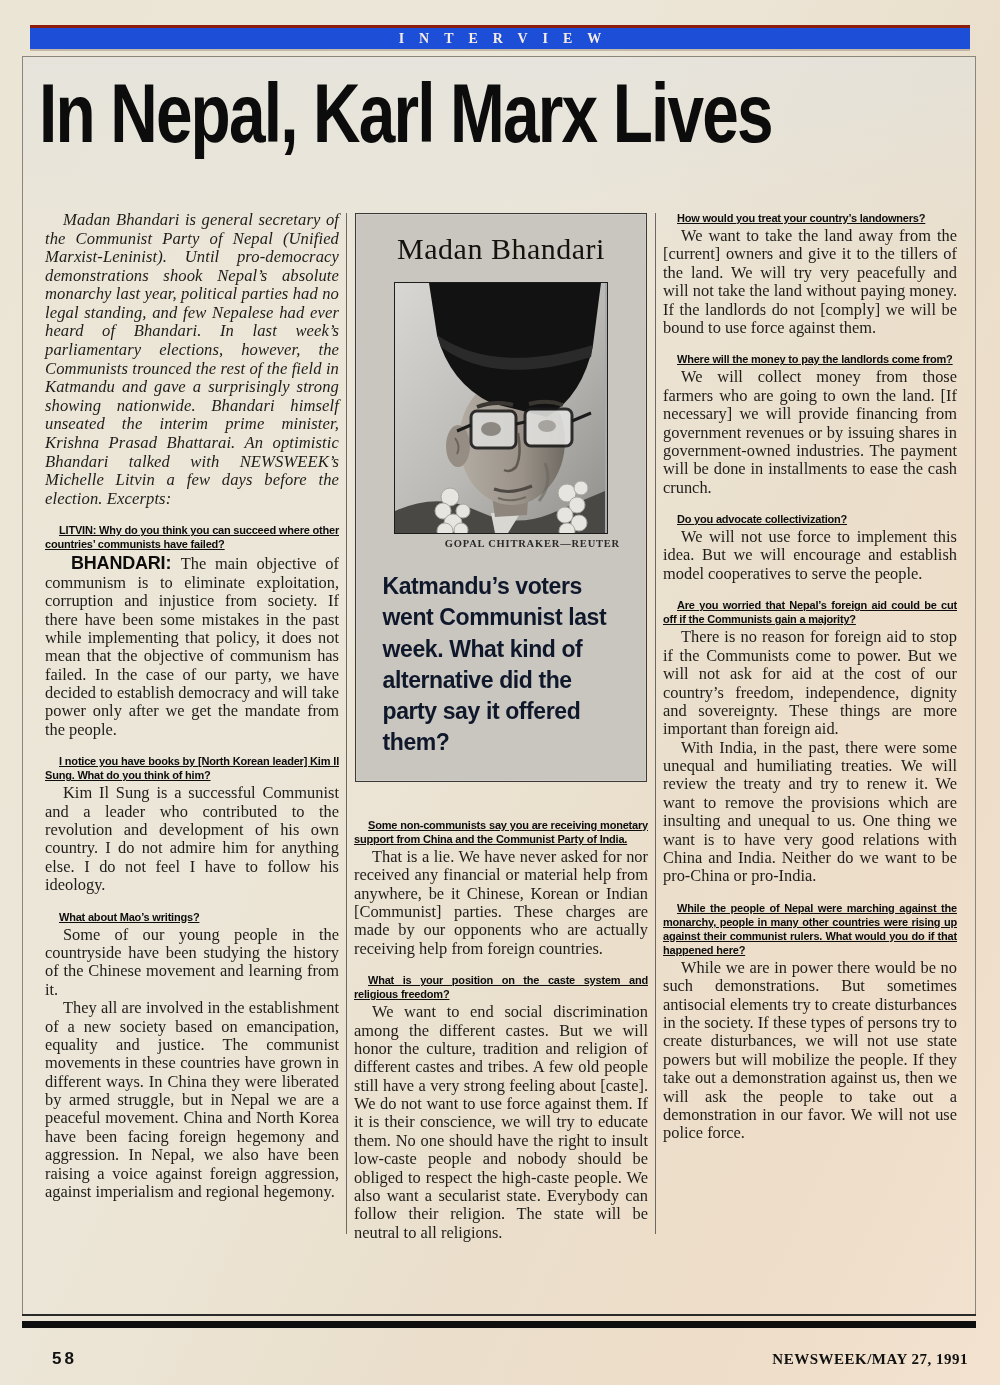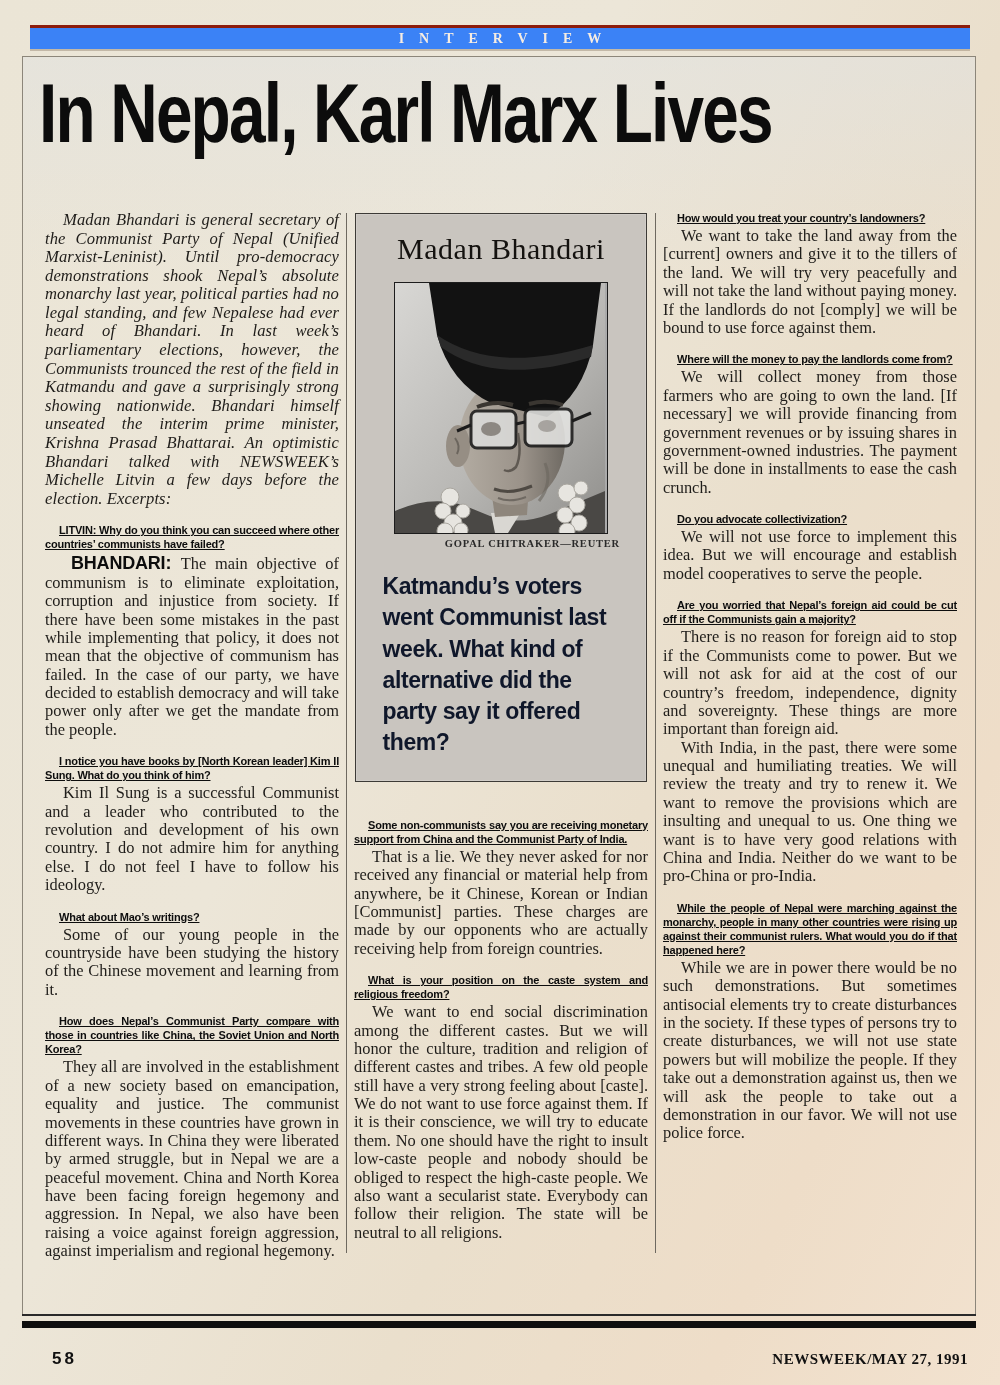--- a/index.html
+++ b/index.html
@@ -5,21 +5,21 @@
   html,body{margin:0;padding:0;}
   body{
     width:1000px;height:1385px;position:relative;overflow:hidden;
     background:linear-gradient(115deg,#ebe5d6 0%,#ece6d8 38%,#eadfcc 62%,#eeddc8 82%,#f2e2cf 100%);
     font-family:"Liberation Serif",serif;color:#1f1d1a;
     -webkit-font-smoothing:antialiased;
   }
   
   .banner{
     margin:25px 30px 0 30px;height:21px;
-    background:#3b82f6;border-top:3px solid #8d1d0c;
+    background:#1d4ed8;border-top:3px solid #8d1d0c;
     display:flex;align-items:center;justify-content:center;
     box-shadow:0 2px 0 rgba(120,100,80,.35);
   }
   .banner span{
     color:#f6ece2;font-family:"Liberation Serif",serif;font-weight:bold;
     font-size:14px;letter-spacing:15px;text-indent:15px;line-height:1;
   }
   
   .frame{
     margin:7px 24px 0 22px;border:1px solid #8c867a;border-bottom:none;
@@ -103,21 +103,20 @@
   <div class="columns">
 
     <div class="col">
         <p class="intro">Madan Bhandari is general secretary of the Communist Party of Nepal (Unified Marxist-Leninist). Until pro-democracy demonstrations shook Nepal’s absolute monarchy last year, political parties had no legal standing, and few Nepalese had ever heard of Bhandari. In last week’s parliamentary elections, however, the Communists trounced the rest of the field in Katmandu and gave a surprisingly strong showing nationwide. Bhandari himself unseated the interim prime minister, Krishna Prasad Bhattarai. An optimistic Bhandari talked with NEWSWEEK’s Michelle Litvin a few days before the election. Excerpts:</p>
         <p class="q">LITVIN: Why do you think you can succeed where other countries’ communists have failed?</p>
         <p class="a"><b class="lead">BHANDARI: </b>The main objective of communism is to eliminate exploitation, corruption and injustice from society. If there have been some mistakes in the past while implementing that policy, it does not mean that the objective of communism has failed. In the case of our party, we have decided to establish democracy and will take power only after we get the mandate from the people.</p>
         <p class="q">I notice you have books by [North Korean leader] Kim Il Sung. What do you think of him?</p>
         <p class="a">Kim Il Sung is a successful Communist and a leader who contributed to the revolution and development of his own country. I do not admire him for anything else. I do not feel I have to follow his ideology.</p>
         <p class="q">What about Mao’s writings?</p>
         <p class="a">Some of our young people in the countryside have been studying the history of the Chinese movement and learning from it.</p>
-        <p class="q">How does Nepal’s Communist Party compare with those in countries like China, the Soviet Union and North Korea?</p>
         <p class="a">They all are involved in the establishment of a new society based on emancipation, equality and justice. The communist movements in these countries have grown in different ways. In China they were liberated by armed struggle, but in Nepal we are a peaceful movement. China and North Korea have been facing foreign hegemony and aggression. In Nepal, we also have been raising a voice against foreign aggression, against imperialism and regional hegemony.</p>
       </div>
 
     <div class="vrule"></div>
 
     <div class="col">
       <div class="feature-box">
         <div class="feature-title">Madan Bhandari</div>
         <div class="photo-frame">
           
@@ -185,21 +184,21 @@
               <circle cx="172" cy="248" r="8"></circle>
                 <circle cx="186" cy="205" r="7"></circle>
             </g>
           </svg>
         </div>
         <div class="photo-credit">GOPAL CHITRAKER—REUTER</div>
         <div class="pull-quote">Katmandu’s voters went Communist last week. What kind of alternative did the party say it offered them?</div>
       </div>
       <div>
           <p class="q">Some non-communists say you are receiving monetary support from China and the Communist Party of India.</p>
-          <p class="a">That is a lie. We they never asked for nor received any financial or material help from anywhere, be it Chinese, Korean or Indian [Communist] parties. These charges are made by our opponents who are actually receiving help from foreign countries.</p>
+          <p class="a">That is a lie. We have never asked for nor received any financial or material help from anywhere, be it Chinese, Korean or Indian [Communist] parties. These charges are made by our opponents who are actually receiving help from foreign countries.</p>
           <p class="q">What is your position on the caste system and religious freedom?</p>
           <p class="a">We want to end social discrimination among the different castes. But we will honor the culture, tradition and religion of different castes and tribes. A few old people still have a very strong feeling about [caste]. We do not want to use force against them. If it is their conscience, we will try to educate them. No one should have the right to insult low-caste people and nobody should be obliged to respect the high-caste people. We also want a secularist state. Everybody can follow their religion. The state will be neutral to all religions.</p>
         </div>
     </div>
 
     <div class="vrule"></div>
 
     <div class="col">
         <p class="q">How would you treat your country’s landowners?</p>
         <p class="a">We want to take the land away from the [current] owners and give it to the tillers of the land. We will try very peacefully and will not take the land without paying money. If the landlords do not [comply] we will be bound to use force against them.</p>

